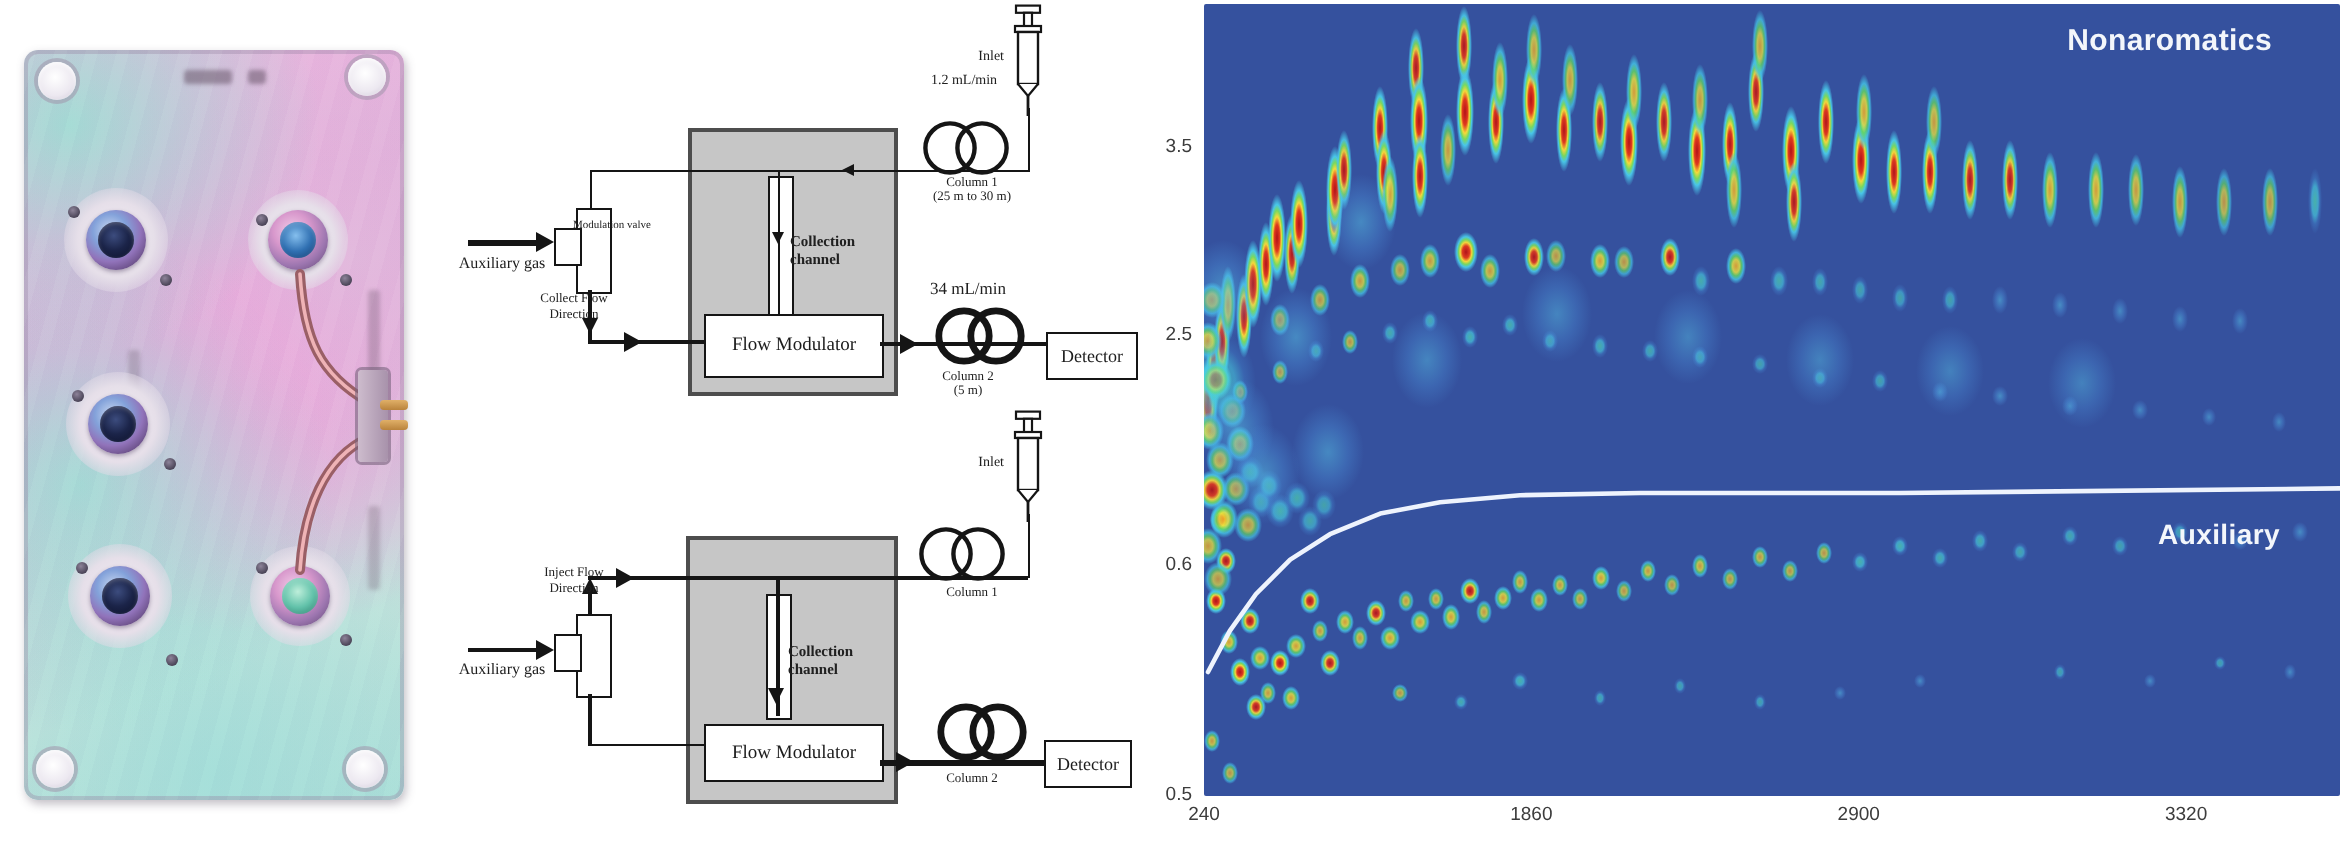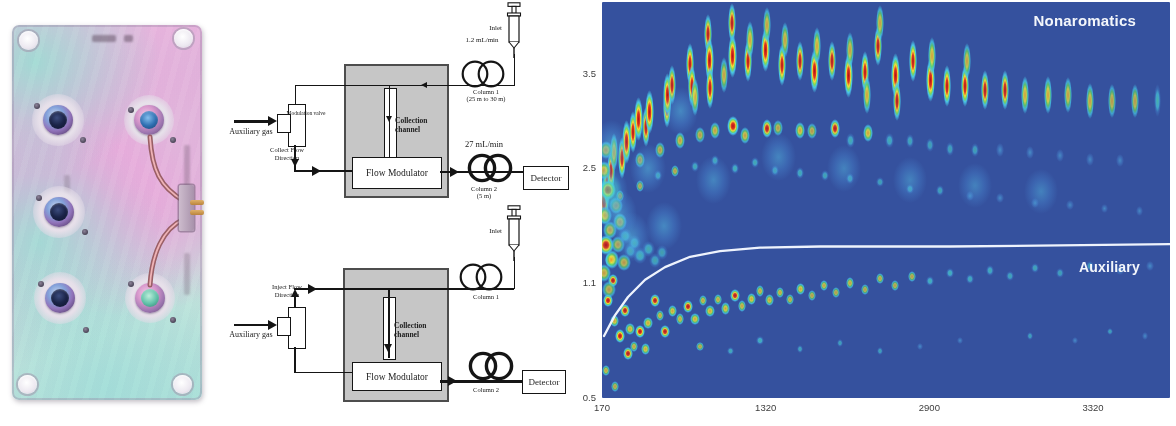--- a/index.html
+++ b/index.html
@@ -188,21 +188,21 @@
     <div class="arr big d" style="left:62.5px;top:159px;"></div>
     <div class="hthk" style="left:66px;top:169.8px;width:58px;"></div>
     <div class="arr big r" style="left:84px;top:166.3px;"></div>
 
     <div class="hthk" style="left:212px;top:170.8px;width:83px;"></div>
     <div class="arr big r" style="left:222px;top:167.3px;"></div>
     <svg class="abs" width="46" height="36" viewBox="0 0 46 36" style="left:239px;top:150px;">
       <circle cx="15" cy="18" r="12.6" fill="none" stroke="#151515" stroke-width="3.4"></circle>
       <circle cx="31" cy="18" r="12.6" fill="none" stroke="#151515" stroke-width="3.4"></circle>
     </svg>
-    <div class="lbl" style="left:224px;top:139px;width:64px;font-size:8.5px;">27 mL/min</div>
+    <div class="lbl" style="left:224px;top:139px;width:64px;font-size:8.5px;">34 mL/min</div>
     <div class="lbl" style="left:222px;top:185px;width:68px;font-size:6.5px;">Column 2</div>
     <div class="lbl" style="left:222px;top:192px;width:68px;font-size:6.5px;">(5 m)</div>
     <div class="wbox" style="left:295px;top:166px;width:44px;height:22px;">
         <span style="font-size:9px;">Detector</span>
       </div>
 
     <div class="gbox" style="left:115px;top:268px;width:102px;height:130px;"></div>
     <div class="wbox" style="left:155px;top:297px;width:11px;height:61px;"></div>
     <div class="vthk" style="left:159.5px;top:289px;height:69px;"></div>
     <div class="arr big d" style="left:156.3px;top:344px;"></div>
@@ -456,24 +456,24 @@
         <div class="blob" style="left: 421.7px; top: 166.6px; width: 34px; height: 45.6px; background: radial-gradient(closest-side, rgb(88, 196, 232) 0%, rgba(80, 160, 230, 0.6) 55%, rgba(60, 120, 210, 0) 100%); opacity: 0.42;"></div>
         <svg width="568" height="396" class="curve-svg">
           <path d="M2.0,334.0 L12.9,313.4 L26.0,295.0 L43.1,277.8 L63.0,265.1 L88.1,254.8 L118.0,249.1 L158.0,245.6 L218.0,244.5 L348.0,244.5 L567.8,242.2" fill="none" stroke="#eef3fd" stroke-width="2.3" stroke-linejoin="round" stroke-linecap="round"></path>
         </svg>
         <div class="region-label nonarom">Nonaromatics</div>
         <div class="region-label arom">Auxiliary</div>
       </div>
     <div>
         <span class="ytick" style="top: 47.6522px; margin-top: 20px;">3.5</span>
         <span class="ytick" style="top: 162.435px;">2.5</span>
-        <span class="ytick" style="top: 277.217px;">1.1</span>
+        <span class="ytick" style="top: 277.217px;">0.6</span>
         <span class="ytick" style="top: 392px;">0.5</span>
       </div>
     <div>
-        <span class="xtick" style="left: 25px;">170</span>
-        <span class="xtick" style="left: 188.689px;">1320</span>
+        <span class="xtick" style="left: 25px;">240</span>
+        <span class="xtick" style="left: 188.689px;">1860</span>
         <span class="xtick" style="left: 352.378px;">2900</span>
         <span class="xtick" style="left: 516.066px;">3320</span>
       </div>
   </div>
 
 </div>
 
 </body></html>

